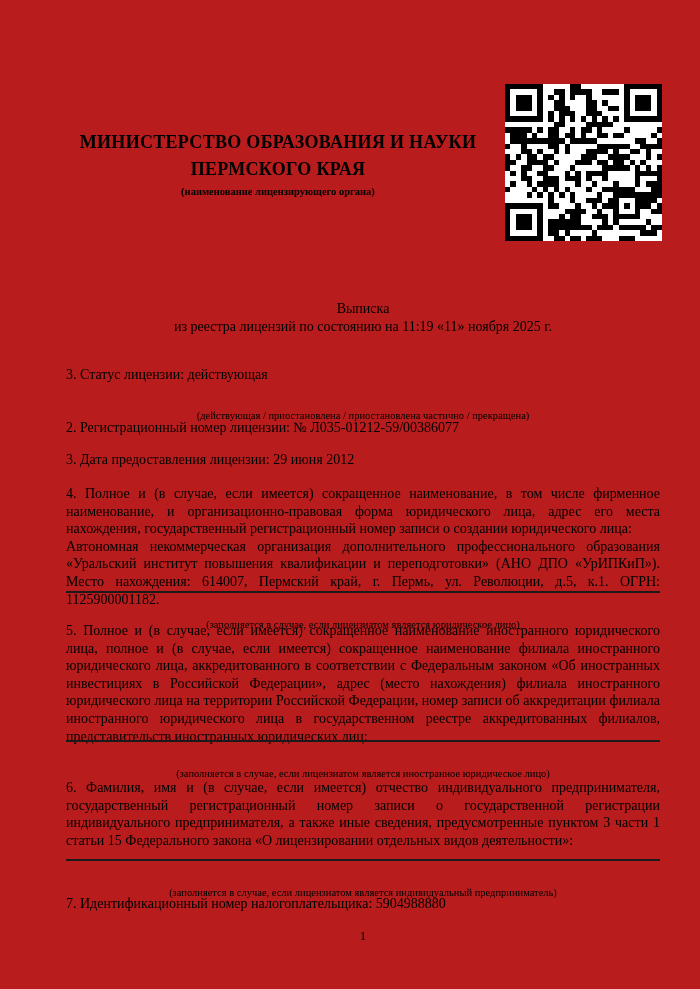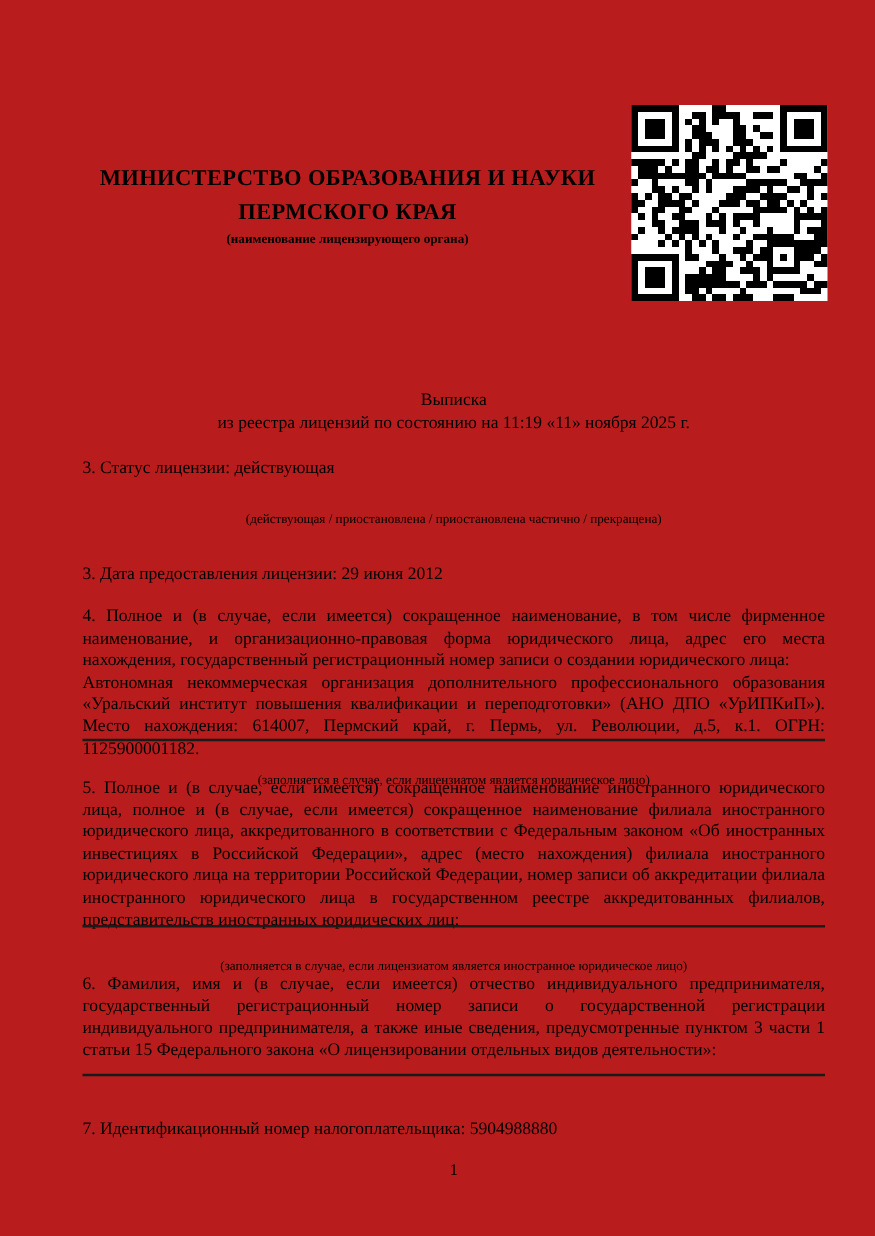--- a/index.html
+++ b/index.html
@@ -465,43 +465,45 @@
     </svg>
 
   <div class="org-header">
     <div class="org-line">МИНИСТЕРСТВО ОБРАЗОВАНИЯ И НАУКИ</div>
     <div class="org-line">ПЕРМСКОГО КРАЯ</div>
     <div class="org-caption">(наименование лицензирующего органа)</div>
   </div>
 
   <div class="content">
 
-    <div class="doc-title" style="top:312px">
+    <div class="doc-title" style="top:300px">
       <div>Выписка</div>
       <div>из реестра лицензий по состоянию на 11:19 «11» ноября 2025 г.</div>
     </div>
 
     <div class="line" style="top:366px">3. Статус лицензии: действующая</div>
     <div class="caption" style="top:387px">(действующая / приостановлена / приостановлена частично / прекращена)</div>
 
+    <div class="line" style="top:419px">2. Регистрационный номер лицензии: № Л035-01212-59/00386077</div>
 
     <div class="line" style="top:451px">3. Дата предоставления лицензии: 29 июня 2012</div>
 
     <div class="para" style="top:485px">
       <div class="just">4. Полное и (в случае, если имеется) сокращенное наименование, в том числе фирменное наименование, и организационно-правовая форма юридического лица, адрес его места нахождения, государственный регистрационный номер записи о создании юридического лица:</div>
       <div class="just">Автономная некоммерческая организация дополнительного профессионального образования «Уральский институт повышения квалификации и переподготовки» (АНО ДПО «УрИПКиП»). Место нахождения: 614007, Пермский край, г. Пермь, ул. Революции, д.5, к.1. ОГРН: 1125900001182.</div>
     </div>
     <div class="rule" style="top:591px"></div>
     <div class="caption" style="top:596px">(заполняется в случае, если лицензиатом является юридическое лицо)</div>
 
     <div class="para just" style="top:622px">5. Полное и (в случае, если имеется) сокращенное наименование иностранного юридического лица, полное и (в случае, если имеется) сокращенное наименование филиала иностранного юридического лица, аккредитованного в соответствии с Федеральным законом «Об иностранных инвестициях в Российской Федерации», адрес (место нахождения) филиала иностранного юридического лица на территории Российской Федерации, номер записи об аккредитации филиала иностранного юридического лица в государственном реестре аккредитованных филиалов, представительств иностранных юридических лиц:</div>
     <div class="rule" style="top:740px"></div>
     <div class="caption" style="top:745px">(заполняется в случае, если лицензиатом является иностранное юридическое лицо)</div>
 
     <div class="para just" style="top:779px">6. Фамилия, имя и (в случае, если имеется) отчество индивидуального предпринимателя, государственный регистрационный номер записи о государственной регистрации индивидуального предпринимателя, а также иные сведения, предусмотренные пунктом 3 части 1 статьи 15 Федерального закона «О лицензировании отдельных видов деятельности»:</div>
     <div class="rule" style="top:859px"></div>
+    <div class="caption" style="top:864px">(заполняется в случае, если лицензиатом является индивидуальный предприниматель)</div>
 
     <div class="line" style="top:895px">7. Идентификационный номер налогоплательщика: 5904988880</div>
 
     <div class="page-number" style="top:928px">1</div>
   </div>
 
 </div>
 
 </body></html>

